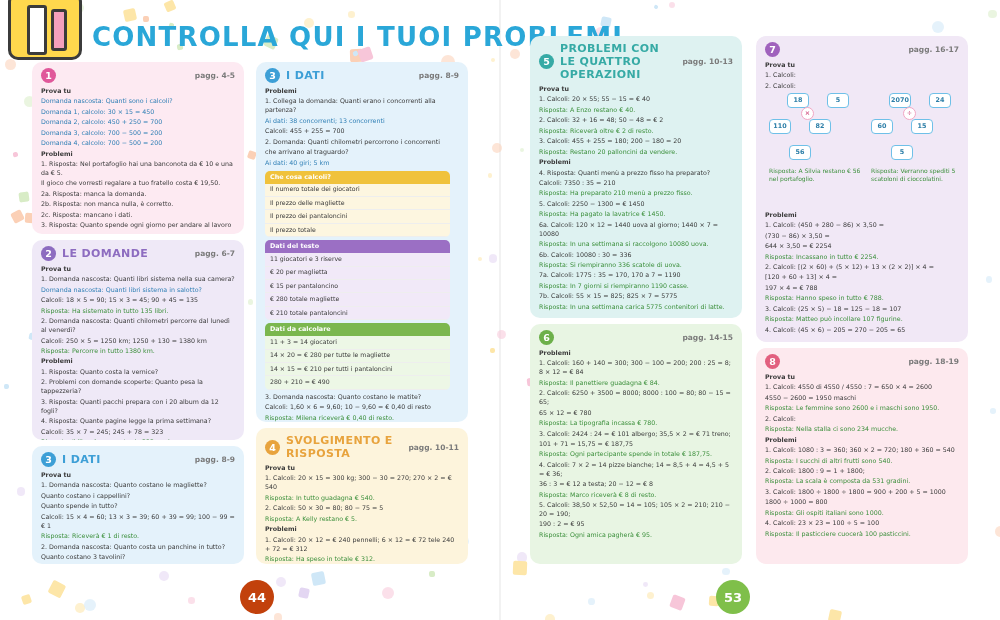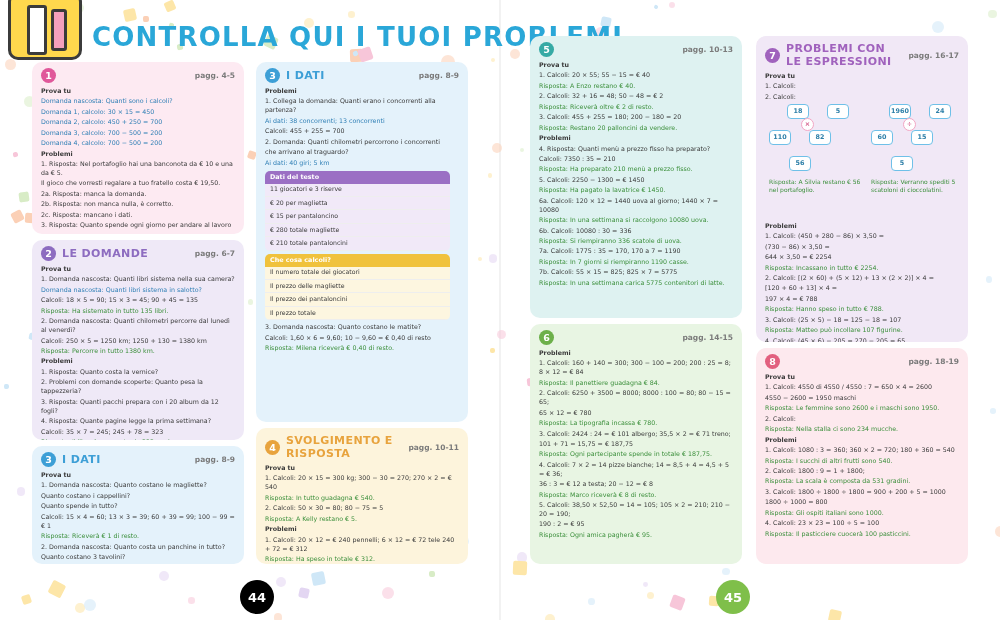--- a/index.html
+++ b/index.html
@@ -119,21 +119,21 @@
   }
   .node.op { width:13px; height:13px; border-radius:50%; border-color:#f2a6c4; color:#d4608d; }
 
   
   .pagenum {
     position:absolute; bottom:6px;
     width:34px; height:34px; border-radius:50%;
     display:flex; align-items:center; justify-content:center;
     color:#fff; font-weight:bold; font-size:13px;
   }
-  .pn-left  { left:240px; background:#000000; }
+  .pn-left  { left:240px; background:#c2410c; }
   .pn-right { left:716px; background:#7fbf4a; }
 </style>
 </head>
 <body>
 
 <div class="page-bg"></div>
 <div class="spread">
   <div class="page-left"></div>
   <div class="page-right"></div>
   <div class="gutter"></div>
@@ -305,34 +305,41 @@
       </div>
       <div class="content">
         <p class="sec">Problemi</p>
         <p>1. Collega la domanda: Quanti erano i concorrenti alla partenza?</p>
         <p class="q">Ai dati: 38 concorrenti; 13 concorrenti</p>
         <p>Calcoli: 455 + 255 = 700</p>
         <p>2. Domanda: Quanti chilometri percorrono i concorrenti</p>
         <p>che arrivano al traguardo?</p>
         <p class="q">Ai dati: 40 giri;  5 km</p>
         <div>
+          <div class="mini-tab tt-yellow">
+            <div class="hd">Che cosa calcoli?</div>
+            <div class="rw">Il numero totale dei giocatori</div>
+            <div class="rw">Il prezzo delle magliette</div>
+            <div class="rw">Il prezzo dei pantaloncini</div>
+            <div class="rw">Il prezzo totale</div>
+          </div>
           <div class="mini-tab tt-purple">
             <div class="hd">Dati del testo</div>
             <div class="rw">11 giocatori e 3 riserve</div>
             <div class="rw">€ 20 per maglietta</div>
             <div class="rw">€ 15 per pantaloncino</div>
             <div class="rw">€ 280 totale magliette</div>
             <div class="rw">€ 210 totale pantaloncini</div>
           </div>
-          <div class="mini-tab tt-yellow">
-            <div class="hd">Che cosa calcoli?</div>
-            <div class="rw">Il numero totale dei giocatori</div>
-            <div class="rw">Il prezzo delle magliette</div>
-            <div class="rw">Il prezzo dei pantaloncini</div>
-            <div class="rw">Il prezzo totale</div>
+          <div class="mini-tab tt-green">
+            <div class="hd">Dati da calcolare</div>
+            <div class="rw">11 + 3 = 14 giocatori</div>
+            <div class="rw">14 × 20 = € 280 per tutte le magliette</div>
+            <div class="rw">14 × 15 = € 210 per tutti i pantaloncini</div>
+            <div class="rw">280 + 210 = € 490</div>
           </div>
         </div>
         <p>3. Domanda nascosta: Quanto costano le matite?</p>
         <p>Calcoli: 1,60 × 6 = 9,60; 10 − 9,60 = € 0,40 di resto</p>
         <p class="ans">Risposta: Milena riceverà € 0,40 di resto.</p>
       </div>
     </div>
     <div class="box t-yellow" style="left: 256px; top: 428px; width: 212px; height: 136px;">
       <div class="box-head">
         <div class="num">4</div>
@@ -346,20 +353,21 @@
         <p>2. Calcoli: 50 × 30 = 80; 80 − 75 = 5</p>
         <p class="ans">Risposta: A Kelly restano € 5.</p>
         <p class="sec">Problemi</p>
         <p>1. Calcoli: 20 × 12 = € 240 pennelli; 6 × 12 = € 72 tele 240 + 72 = € 312</p>
         <p class="ans">Risposta: Ha speso in totale € 312.</p>
       </div>
     </div>
     <div class="box t-teal" style="left: 530px; top: 36px; width: 212px; height: 282px;">
       <div class="box-head">
         <div class="num">5</div>
+        <div class="box-title">Problemi con le quattro operazioni</div>
         <div class="pages">pagg. 10-13</div>
       </div>
       <div class="content">
         <p class="sec">Prova tu</p>
         <p>1. Calcoli: 20 × 55; 55 − 15 = € 40</p>
         <p class="ans">Risposta: A Enzo restano € 40.</p>
         <p>2. Calcoli: 32 + 16 = 48; 50 − 48 = € 2</p>
         <p class="ans">Risposta: Riceverà oltre € 2 di resto.</p>
         <p>3. Calcoli: 455 + 255 = 180; 200 − 180 = 20</p>
         <p class="ans">Risposta: Restano 20 palloncini da vendere.</p>
@@ -398,36 +406,35 @@
         <p>36 : 3 = € 12 a testa; 20 − 12 = € 8</p>
         <p class="ans">Risposta: Marco riceverà € 8 di resto.</p>
         <p>5. Calcoli: 38,50 × 52,50 = 14 = 105; 105 × 2 = 210; 210 − 20 = 190;</p>
         <p>190 : 2 = € 95</p>
         <p class="ans">Risposta: Ogni amica pagherà € 95.</p>
       </div>
     </div>
     <div class="box t-lilac" style="left: 756px; top: 36px; width: 212px; height: 306px;">
       <div class="box-head">
         <div class="num">7</div>
-        <div class="box-title">Problemi con le espressioni</div>
         <div class="pages">pagg. 16-17</div>
       </div>
       <div class="content">
         <p class="sec">Prova tu</p>
         <p>1. Calcoli:</p>
         <p>2. Calcoli:</p>
         <div class="diagram">
           <div class="node" style="left: 22px; top: 0px;">18</div>
           <div class="node" style="left: 62px; top: 0px;">5</div>
           <div class="node" style="left: 4px; top: 26px;">110</div>
           <div class="node" style="left: 44px; top: 26px;">82</div>
           <div class="node" style="left: 24px; top: 52px;">56</div>
           <div class="node op" style="left: 36px; top: 14px;">×</div>
           <div class="dg-col ans" style="left: 4px; top: 74px; width: 92px;">Risposta: A Silvia restano € 56 nel portafoglio.</div>
-          <div class="node" style="left: 124px; top: 0px;">1960</div>
+          <div class="node" style="left: 124px; top: 0px;">2070</div>
           <div class="node" style="left: 164px; top: 0px;">24</div>
           <div class="node" style="left: 106px; top: 26px;">60</div>
           <div class="node" style="left: 146px; top: 26px;">15</div>
           <div class="node" style="left: 126px; top: 52px;">5</div>
           <div class="node op" style="left: 138px; top: 14px;">÷</div>
           <div class="dg-col ans" style="left: 106px; top: 74px; width: 92px;">Risposta: Verranno spediti 5 scatoloni di cioccolatini.</div>
         </div>
         <p class="sec">Problemi</p>
         <p>1. Calcoli: (450 + 280 − 86) × 3,50 =</p>
         <p>(730 − 86) × 3,50 =</p>
@@ -462,13 +469,13 @@
         <p>3. Calcoli: 1800 ÷ 1800 ÷ 1800 = 900 + 200 + 5 = 1000</p>
         <p>1800 ÷ 1000 = 800</p>
         <p class="ans">Risposta: Gli ospiti italiani sono 1000.</p>
         <p>4. Calcoli: 23 × 23 = 100 ÷ 5 = 100</p>
         <p class="ans">Risposta: Il pasticciere cuocerà 100 pasticcini.</p>
       </div>
     </div>
   </div>
 
 <div class="pagenum pn-left">44</div>
-<div class="pagenum pn-right">45</div>
+<div class="pagenum pn-right">53</div>
 
 </body></html>

